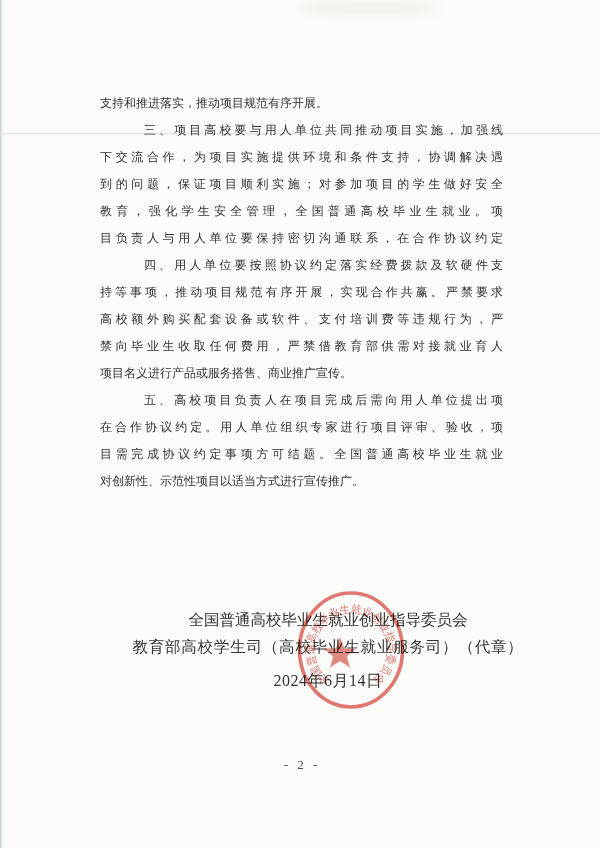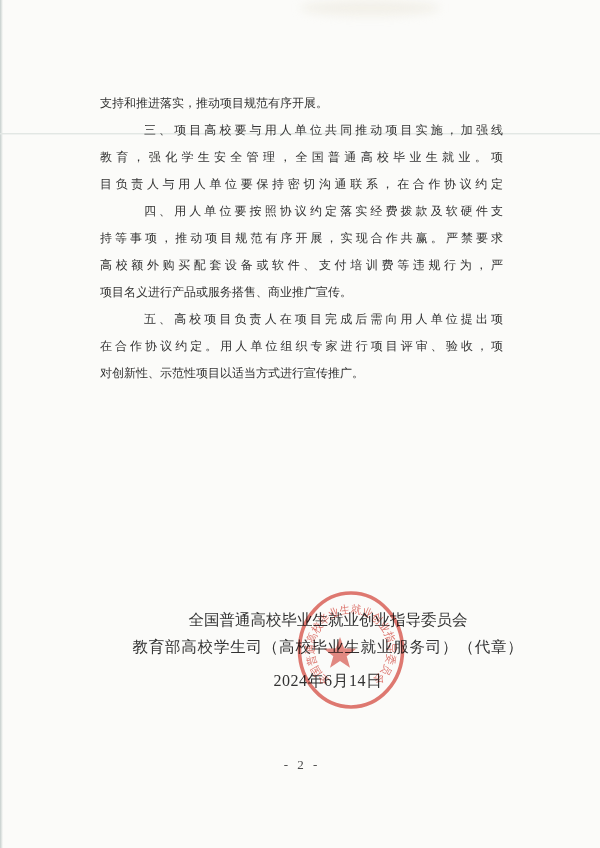--- a/index.html
+++ b/index.html
@@ -60,28 +60,32 @@
 </head>
 <body>
 
 <div class="scan-edge-left"></div>
 <div class="scan-line-h"></div>
 <div class="scan-smudge-tr"></div>
 
 <div class="doc-body">
   <div class="line end">支持和推进落实，推动项目规范有序开展。</div>
   <div class="line indent">三、项目高校要与用人单位共同推动项目实施，加强线</div>
+  <div class="line">下交流合作，为项目实施提供环境和条件支持，协调解决遇</div>
+  <div class="line">到的问题，保证项目顺利实施；对参加项目的学生做好安全</div>
   <div class="line">教育，强化学生安全管理，全国普通高校毕业生就业。项</div>
   <div class="line">目负责人与用人单位要保持密切沟通联系，在合作协议约定</div>
   <div class="line indent">四、用人单位要按照协议约定落实经费拨款及软硬件支</div>
   <div class="line">持等事项，推动项目规范有序开展，实现合作共赢。严禁要求</div>
   <div class="line">高校额外购买配套设备或软件、支付培训费等违规行为，严</div>
+  <div class="line">禁向毕业生收取任何费用，严禁借教育部供需对接就业育人</div>
   <div class="line end">项目名义进行产品或服务搭售、商业推广宣传。</div>
   <div class="line indent">五、高校项目负责人在项目完成后需向用人单位提出项</div>
   <div class="line">在合作协议约定。用人单位组织专家进行项目评审、验收，项</div>
+  <div class="line">目需完成协议约定事项方可结题。全国普通高校毕业生就业</div>
   <div class="line end">对创新性、示范性项目以适当方式进行宣传推广。</div>
 </div>
 
 <div class="signature">
   <div class="committee">全国普通高校毕业生就业创业指导委员会</div>
   <div class="dept">教育部高校学生司（高校毕业生就业服务司）（代章）</div>
   <div class="date">2024年6月14日</div>
 </div>
 
 <svg class="seal" viewBox="0 0 112 122" xmlns="http://www.w3.org/2000/svg">

